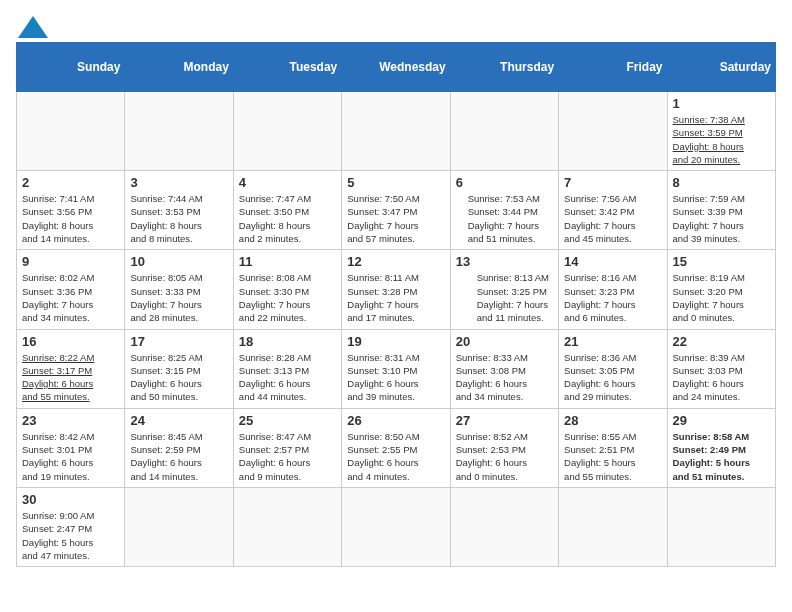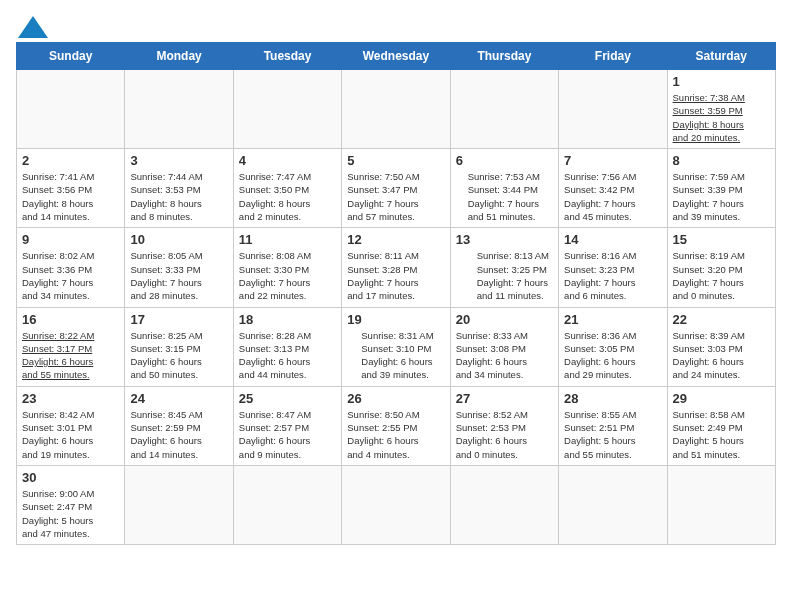--- a/index.html
+++ b/index.html
@@ -37,22 +37,22 @@
     .calendar-table {
       width: 100%;
       border-collapse: collapse;
       border: 1px solid #ccc;
     }
     .calendar-table th {
       background-color: #2a6fba;
       color: #fff;
       font-size: 12px;
       font-weight: bold;
-      padding: 6px 4px;
-      text-align: center;
+      padding: 17px 4px;
+      text-align: right;
       border: 1px solid #2a6fba;
     }
     .calendar-table td {
       border: 1px solid #ccc;
       vertical-align: top;
       padding: 4px 5px;
       width: calc(100% / 7);
       min-height: 70px;
       background: #fff;
     }
@@ -243,21 +243,21 @@
         </td>
         <td>
           <span class="day-number">18</span>
           <div class="day-info" style="white-space: pre-line;">Sunrise: 8:28 AM
 Sunset: 3:13 PM
 Daylight: 6 hours
 and 44 minutes.</div>
         </td>
         <td>
           <span class="day-number">19</span>
-          <div class="day-info" style="white-space: pre-line; margin-left: 14px;">Sunrise: 8:31 AM
+          <div class="day-info" style="white-space: pre-line;">Sunrise: 8:31 AM
 Sunset: 3:10 PM
 Daylight: 6 hours
 and 39 minutes.</div>
         </td>
         <td>
           <span class="day-number">20</span>
           <div class="day-info" style="white-space: pre-line;">Sunrise: 8:33 AM
 Sunset: 3:08 PM
 Daylight: 6 hours
 and 34 minutes.</div>
@@ -315,21 +315,21 @@
         </td>
         <td>
           <span class="day-number">28</span>
           <div class="day-info" style="white-space: pre-line;">Sunrise: 8:55 AM
 Sunset: 2:51 PM
 Daylight: 5 hours
 and 55 minutes.</div>
         </td>
         <td>
           <span class="day-number">29</span>
-          <div class="day-info" style="white-space: pre-line;">Sunrise: 8:58 AM
+          <div class="day-info" style="white-space: pre-line; font-weight: bold;">Sunrise: 8:58 AM
 Sunset: 2:49 PM
 Daylight: 5 hours
 and 51 minutes.</div>
         </td>
       </tr>
       <tr class="last-row">
         <td>
           <span class="day-number">30</span>
           <div class="day-info" style="white-space: pre-line;">Sunrise: 9:00 AM
 Sunset: 2:47 PM

